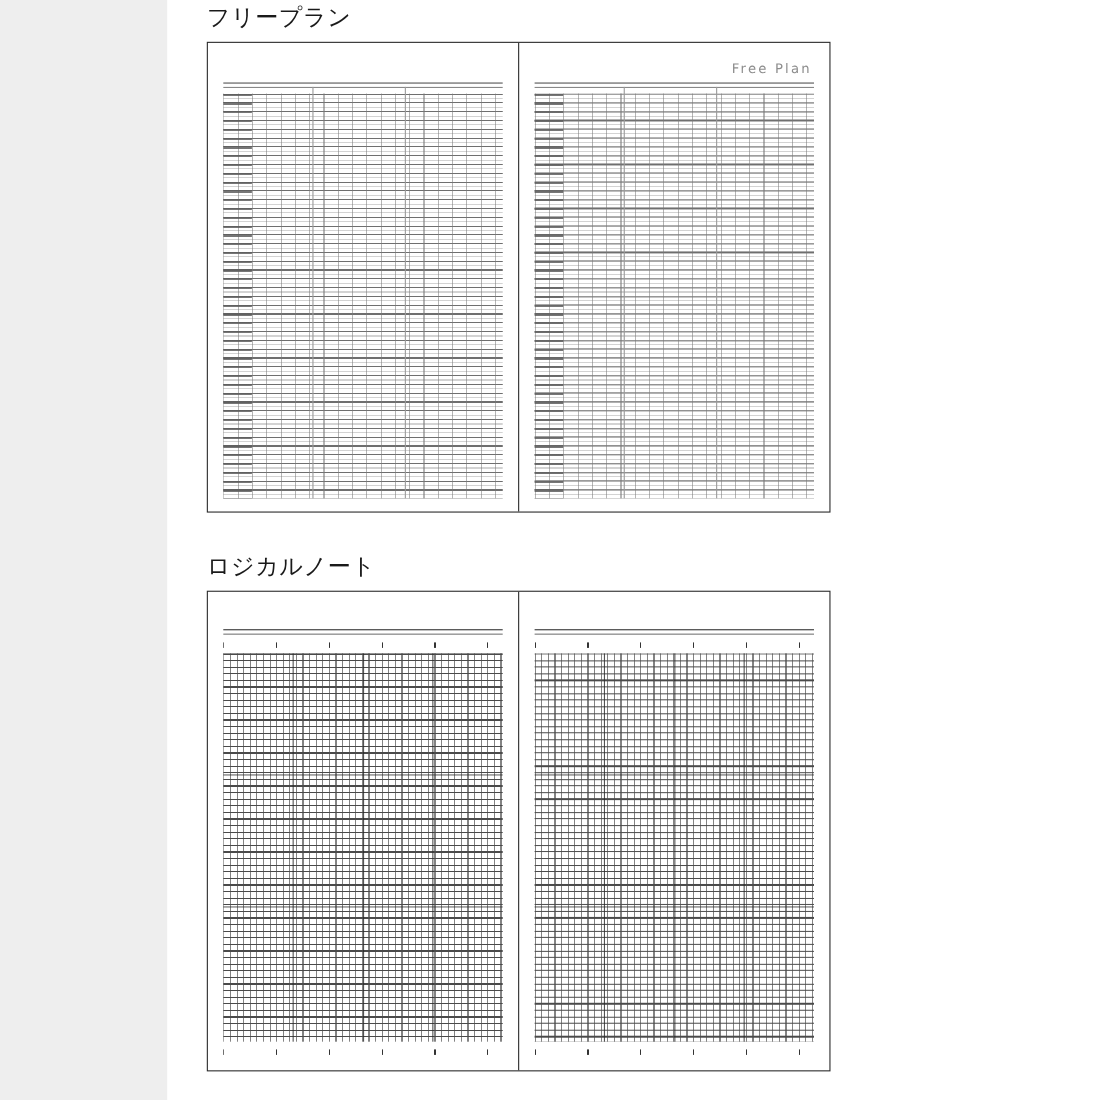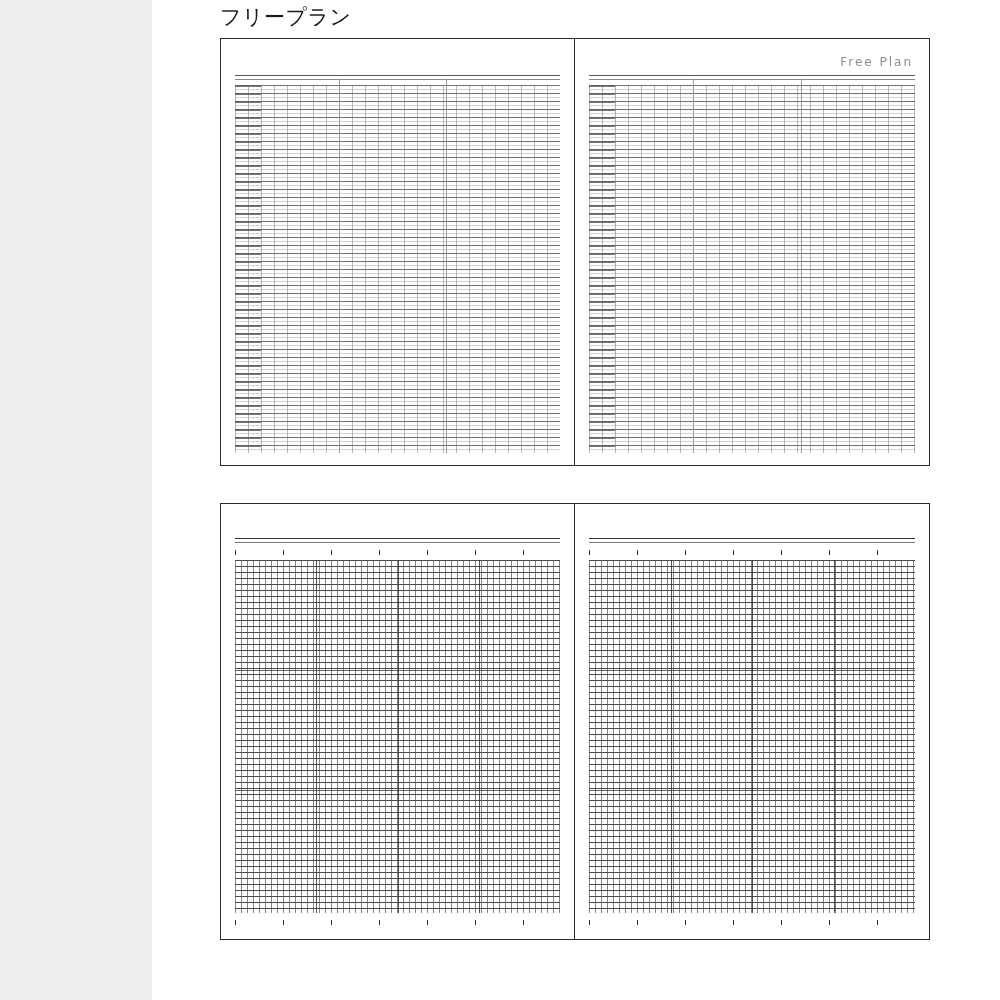--- a/index.html
+++ b/index.html
@@ -34,22 +34,21 @@
     right: 0;
     top: 0;
     width: 8px;
     height: 1000px;
     background: #ffffff;
   }
 
   .section {
     position: absolute;
     left: 188px;
-    width: 710px;
-    margin-left: 32px;
+    width: 567px;
   }
   .section-title {
     font-size: 21px;
     line-height: 26px;
     color: #1a1a1a;
     letter-spacing: 0.5px;
     margin: 0 0 8px 0;
     font-weight: 400;
   }
 
@@ -262,20 +261,21 @@
           <div class="fp-datecol"></div>
           <div class="fp-vline" style="left:32%;"></div>
           <div class="fp-vline" style="left:65%;"></div>
         </div>
       </div>
 
     </div>
   </div>
 
   <div class="section" style="top:503px;">
+    <h2 class="section-title">ロジカルノート</h2>
 
     <div class="spread" style="height:437px;">
 
       <div class="page-half left">
         <div class="ln-inner">
           <div class="ln-headline"></div>
           <div class="ln-headline2"></div>
           <div class="ln-ticks"></div>
           <div class="ln-grid"></div>
           <div class="ln-heavy-v" style="left:25%;"></div>

